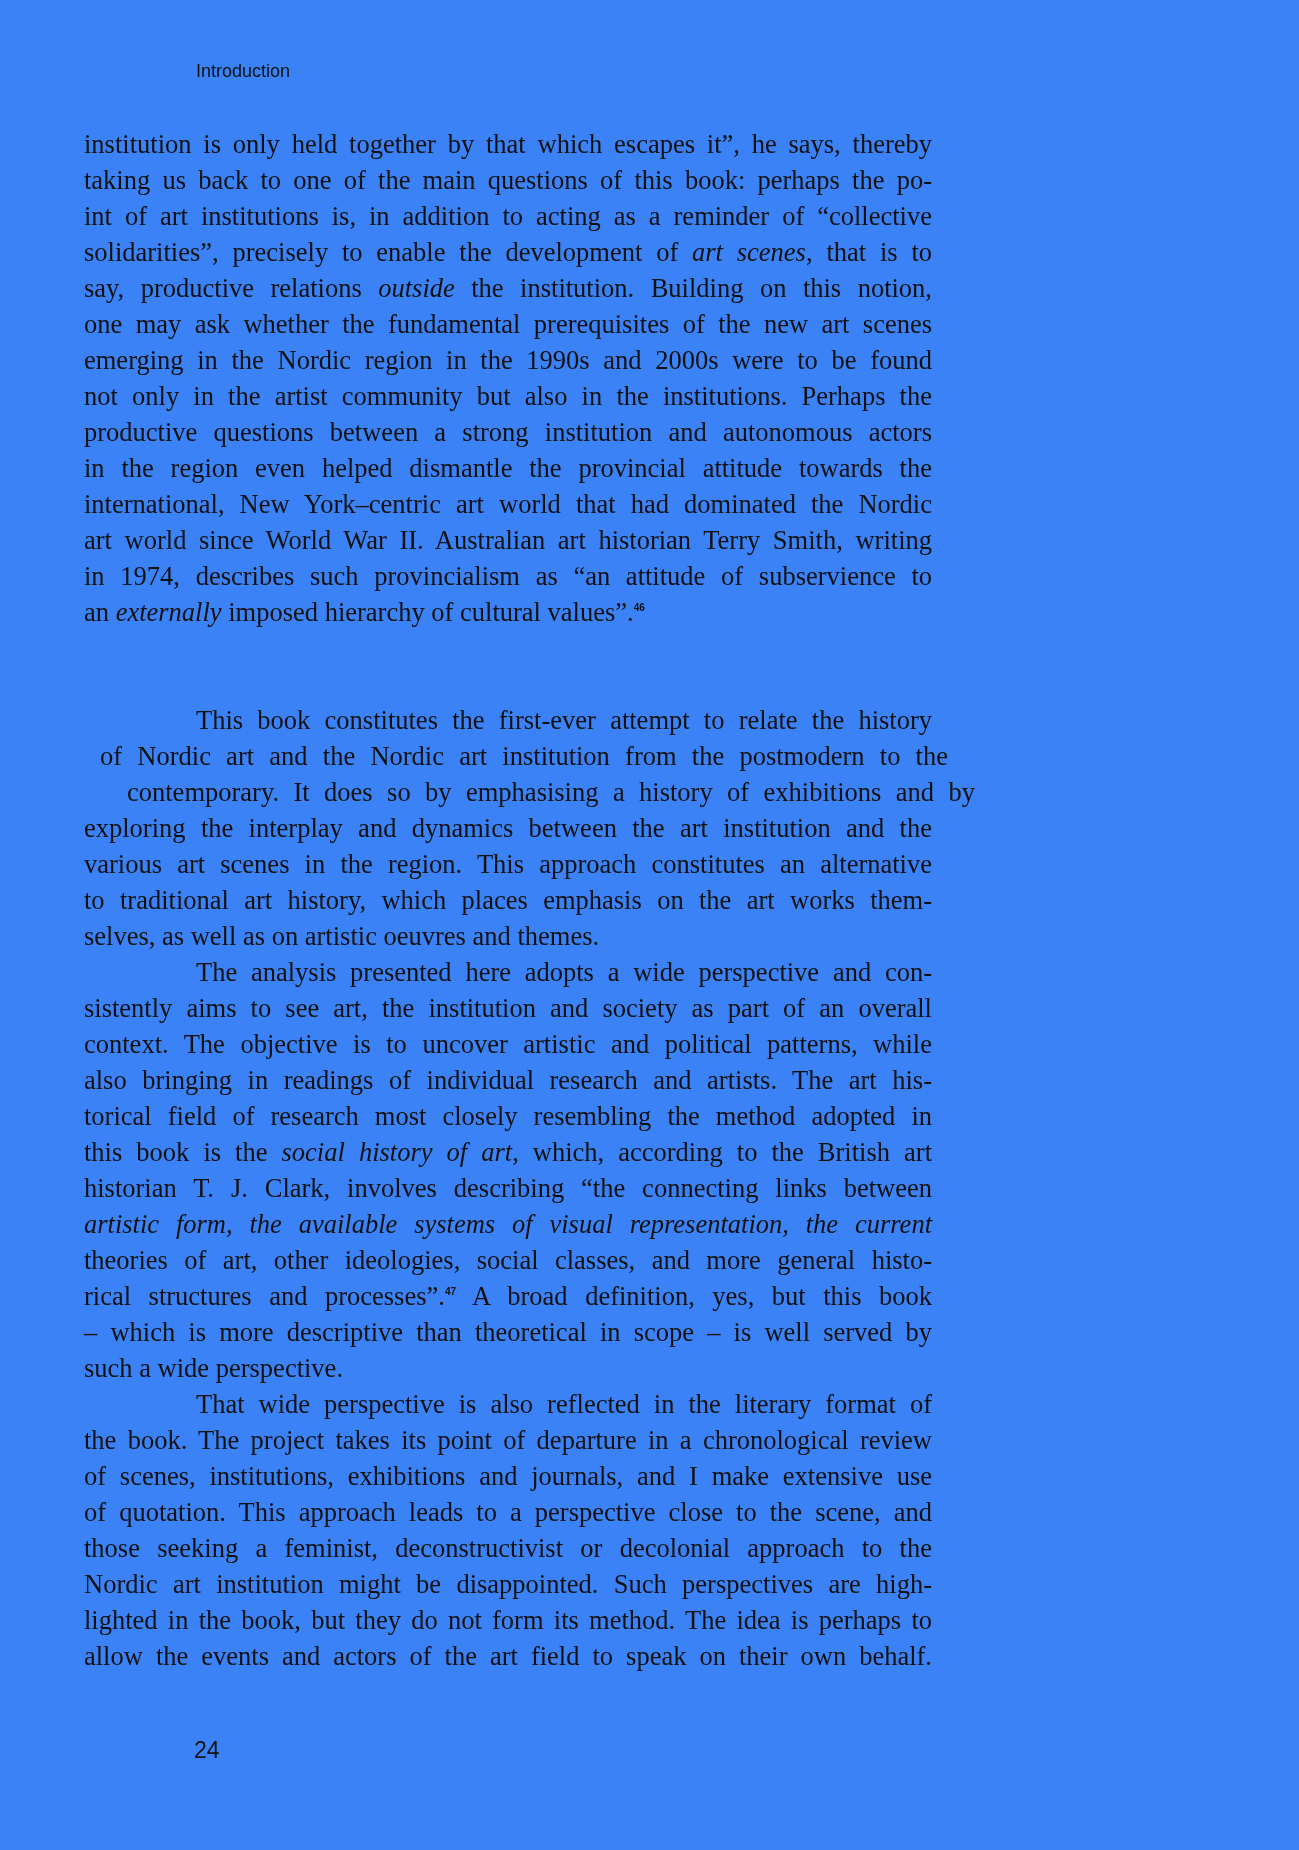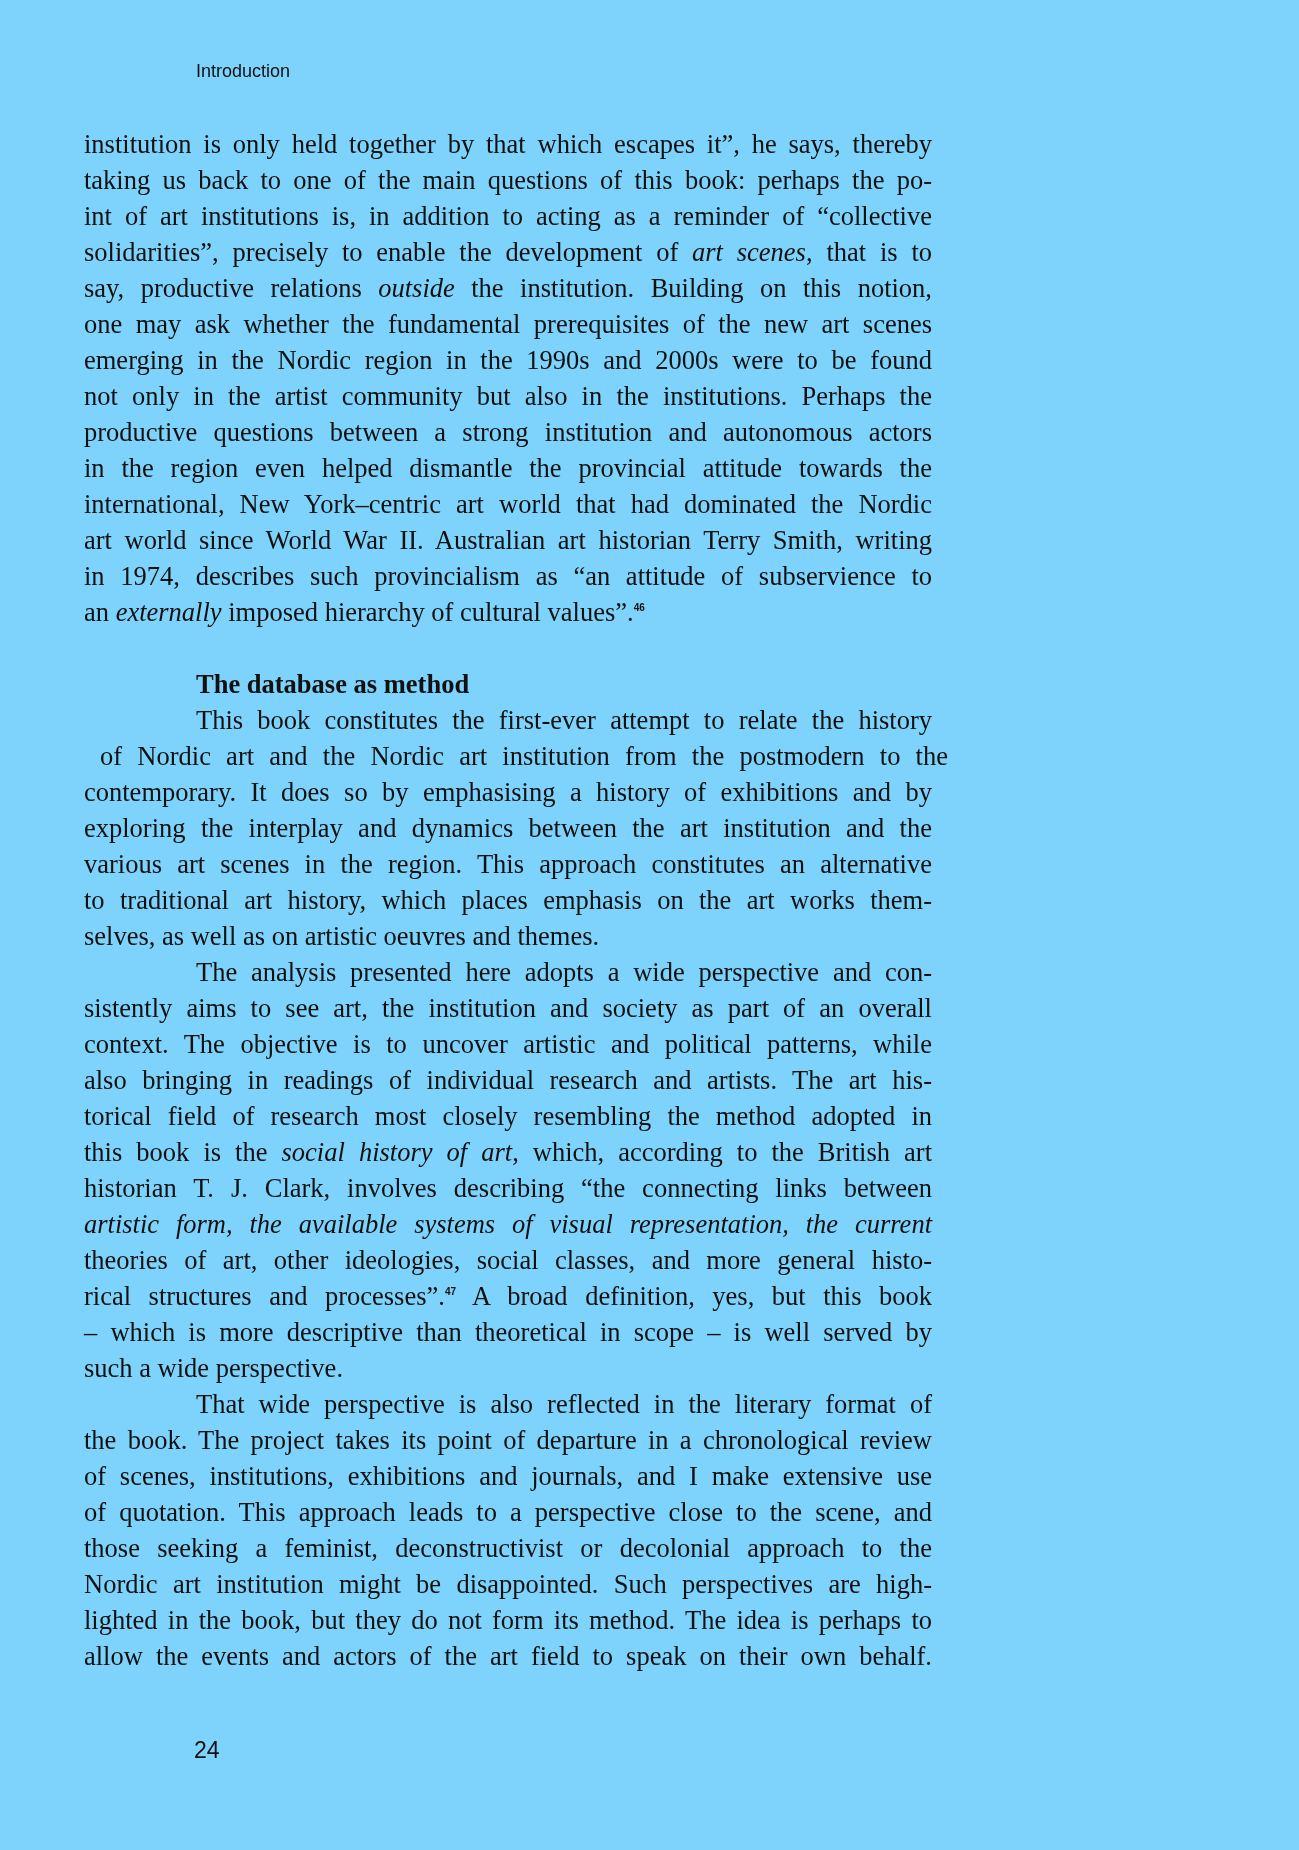--- a/index.html
+++ b/index.html
@@ -1,17 +1,17 @@
 <!DOCTYPE html>
 <html><head>
 <meta charset="utf-8">
 <style>
   html, body { margin: 0; padding: 0; background: #ffffff; }
   body { width: 1299px; height: 1850px; position: relative; overflow: hidden; }
-  .page { position: absolute; left: 0; top: 0; width: 1299px; height: 1850px; background: #7dd3fc; color: #111111; }
+  .page { position: absolute; left: 0; top: 0; width: 1299px; height: 1850px; background: #3b82f6; color: #111111; }
   .running-head { position: absolute; left: 196px; top: 61px; font-family: "Liberation Sans", sans-serif; font-size: 18px; color: #111; letter-spacing: 0; }
   .folio { position: absolute; left: 194px; top: 1737px; font-family: "Liberation Sans", sans-serif; font-size: 23px; color: #111; }
   .line { position: absolute; left: 84px; width: 848px; height: 36px; font-family: "Liberation Serif", serif; font-size: 26.5px; line-height: 36px; white-space: nowrap; text-align: justify; text-align-last: justify; color: #111; }
   .line.last { text-align-last: left; }
   .line.indent { left: 196px; width: 736px; }
   .heading { position: absolute; left: 196px; font-family: "Liberation Serif", serif; font-weight: bold; font-size: 26.5px; line-height: 36px; color: #111; }
   sup { font-family: "Liberation Sans", sans-serif; font-weight: bold; font-size: 10px; vertical-align: 10px; line-height: 0; }
   em { font-style: italic; }
 </style>
 </head>
@@ -29,21 +29,21 @@
       <div class="line" style="top: 342px;"><span>emerging in the Nordic region in the 1990s and 2000s were to be found</span></div>
       <div class="line" style="top: 378px;"><span>not only in the artist community but also in the institutions. Perhaps the</span></div>
       <div class="line" style="top: 414px;"><span>productive questions between a strong institution and autonomous actors</span></div>
       <div class="line" style="top: 450px;"><span>in the region even helped dismantle the provincial attitude towards the</span></div>
       <div class="line" style="top: 486px;"><span>international, New York–centric art world that had dominated the Nordic</span></div>
       <div class="line" style="top: 522px;"><span>art world since World War II. Australian art historian Terry Smith, writing</span></div>
       <div class="line" style="top: 558px;"><span>in 1974, describes such provincialism as “an attitude of subservience to</span></div>
       <div class="line last" style="top: 594px;"><span>an </span><em>externally</em><span> imposed hierarchy of cultural values”.</span><sup>46</sup></div>
       <div class="line indent" style="top: 702px;"><span>This book constitutes the first-ever attempt to relate the history</span></div>
       <div class="line" style="top: 738px; margin-left: 16px;"><span>of Nordic art and the Nordic art institution from the postmodern to the</span></div>
-      <div class="line" style="top: 774px;"><span>contemporary. It does so by emphasising a history of exhibitions and by</span></div>
+      <div class="line" style="top: 774px; margin-left: 43px;"><span>contemporary. It does so by emphasising a history of exhibitions and by</span></div>
       <div class="line" style="top: 810px;"><span>exploring the interplay and dynamics between the art institution and the</span></div>
       <div class="line" style="top: 846px;"><span>various art scenes in the region. This approach constitutes an alternative</span></div>
       <div class="line" style="top: 882px;"><span>to traditional art history, which places emphasis on the art works them-</span></div>
       <div class="line last" style="top: 918px;"><span>selves, as well as on artistic oeuvres and themes.</span></div>
       <div class="line indent" style="top: 954px;"><span>The analysis presented here adopts a wide perspective and con-</span></div>
       <div class="line" style="top: 990px;"><span>sistently aims to see art, the institution and society as part of an overall</span></div>
       <div class="line" style="top: 1026px;"><span>context. The objective is to uncover artistic and political patterns, while</span></div>
       <div class="line" style="top: 1062px;"><span>also bringing in readings of individual research and artists. The art his-</span></div>
       <div class="line" style="top: 1098px;"><span>torical field of research most closely resembling the method adopted in</span></div>
       <div class="line" style="top: 1134px;"><span>this book is the </span><em>social history of art</em><span>, which, according to the British art</span></div>
@@ -55,15 +55,14 @@
       <div class="line last" style="top: 1350px;"><span>such a wide perspective.</span></div>
       <div class="line indent" style="top: 1386px;"><span>That wide perspective is also reflected in the literary format of</span></div>
       <div class="line" style="top: 1422px;"><span>the book. The project takes its point of departure in a chronological review</span></div>
       <div class="line" style="top: 1458px;"><span>of scenes, institutions, exhibitions and journals, and I make extensive use</span></div>
       <div class="line" style="top: 1494px;"><span>of quotation. This approach leads to a perspective close to the scene, and</span></div>
       <div class="line" style="top: 1530px;"><span>those seeking a feminist, deconstructivist or decolonial approach to the</span></div>
       <div class="line" style="top: 1566px;"><span>Nordic art institution might be disappointed. Such perspectives are high-</span></div>
       <div class="line" style="top: 1602px;"><span>lighted in the book, but they do not form its method. The idea is perhaps to</span></div>
       <div class="line" style="top: 1638px;"><span>allow the events and actors of the art field to speak on their own behalf.</span></div>
     </div>
-  <div class="heading" id="section-heading" style="top: 666px;">The database as method</div>
   <div class="folio">24</div>
 </div>
 
 </body></html>

